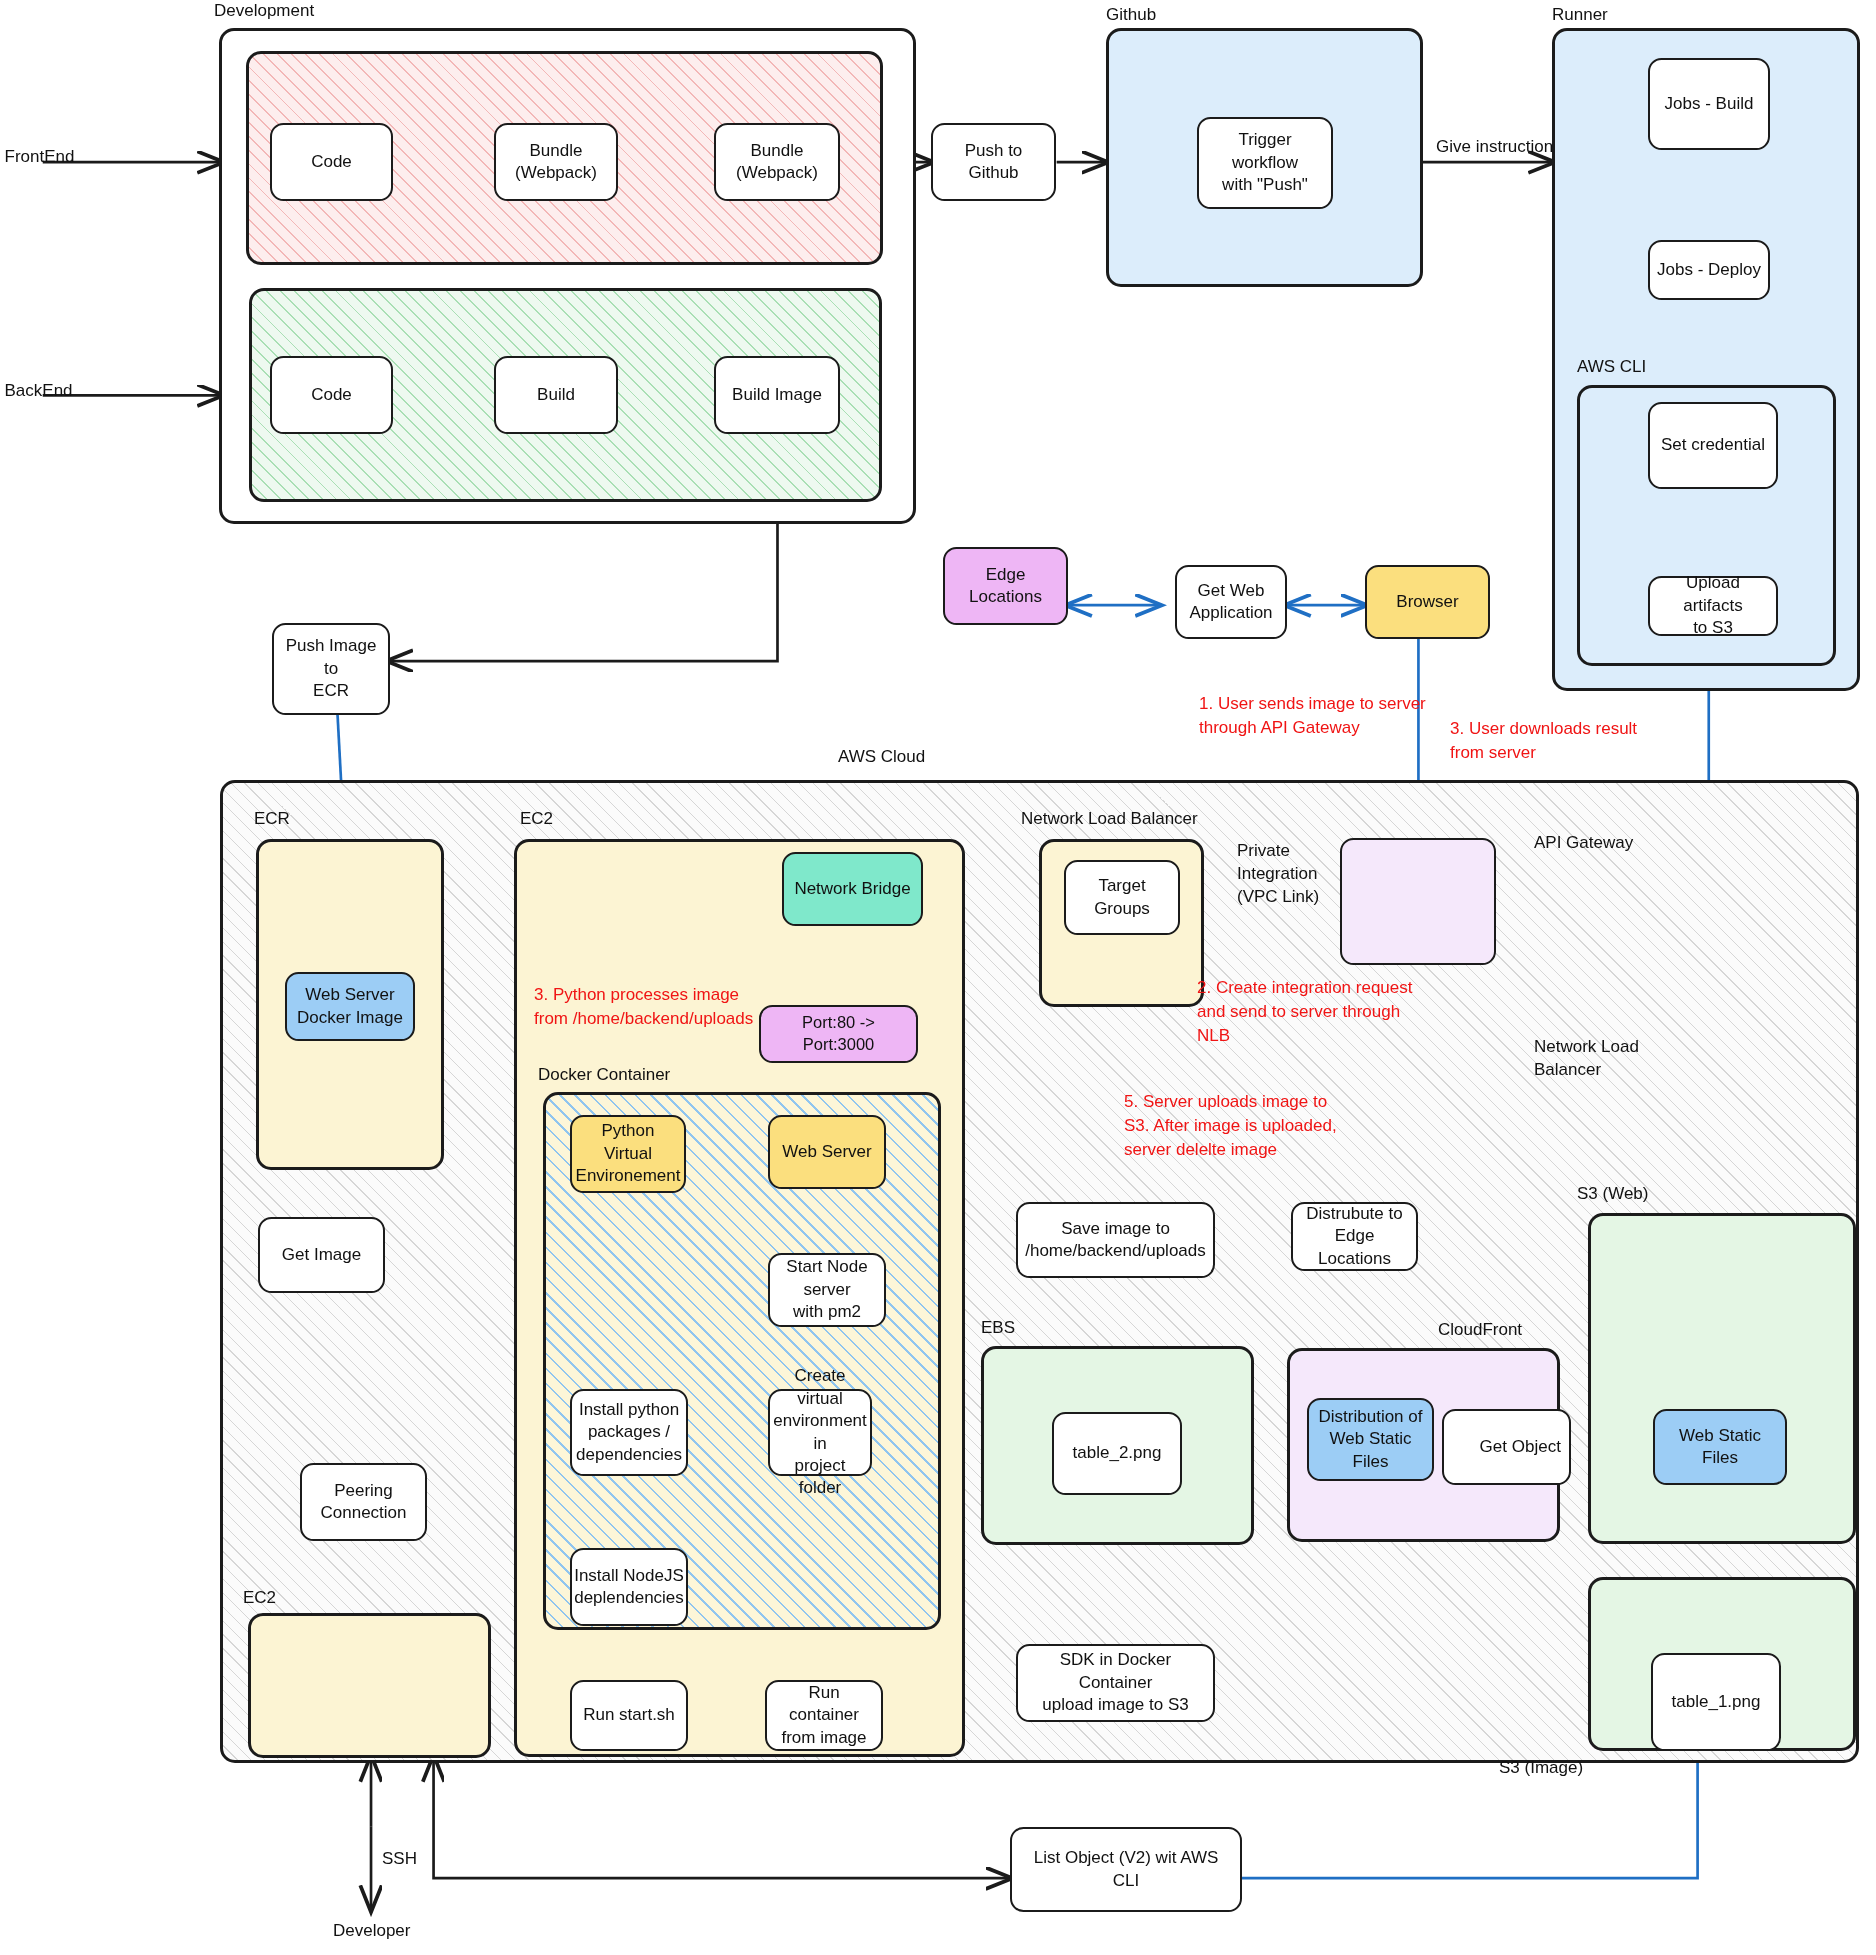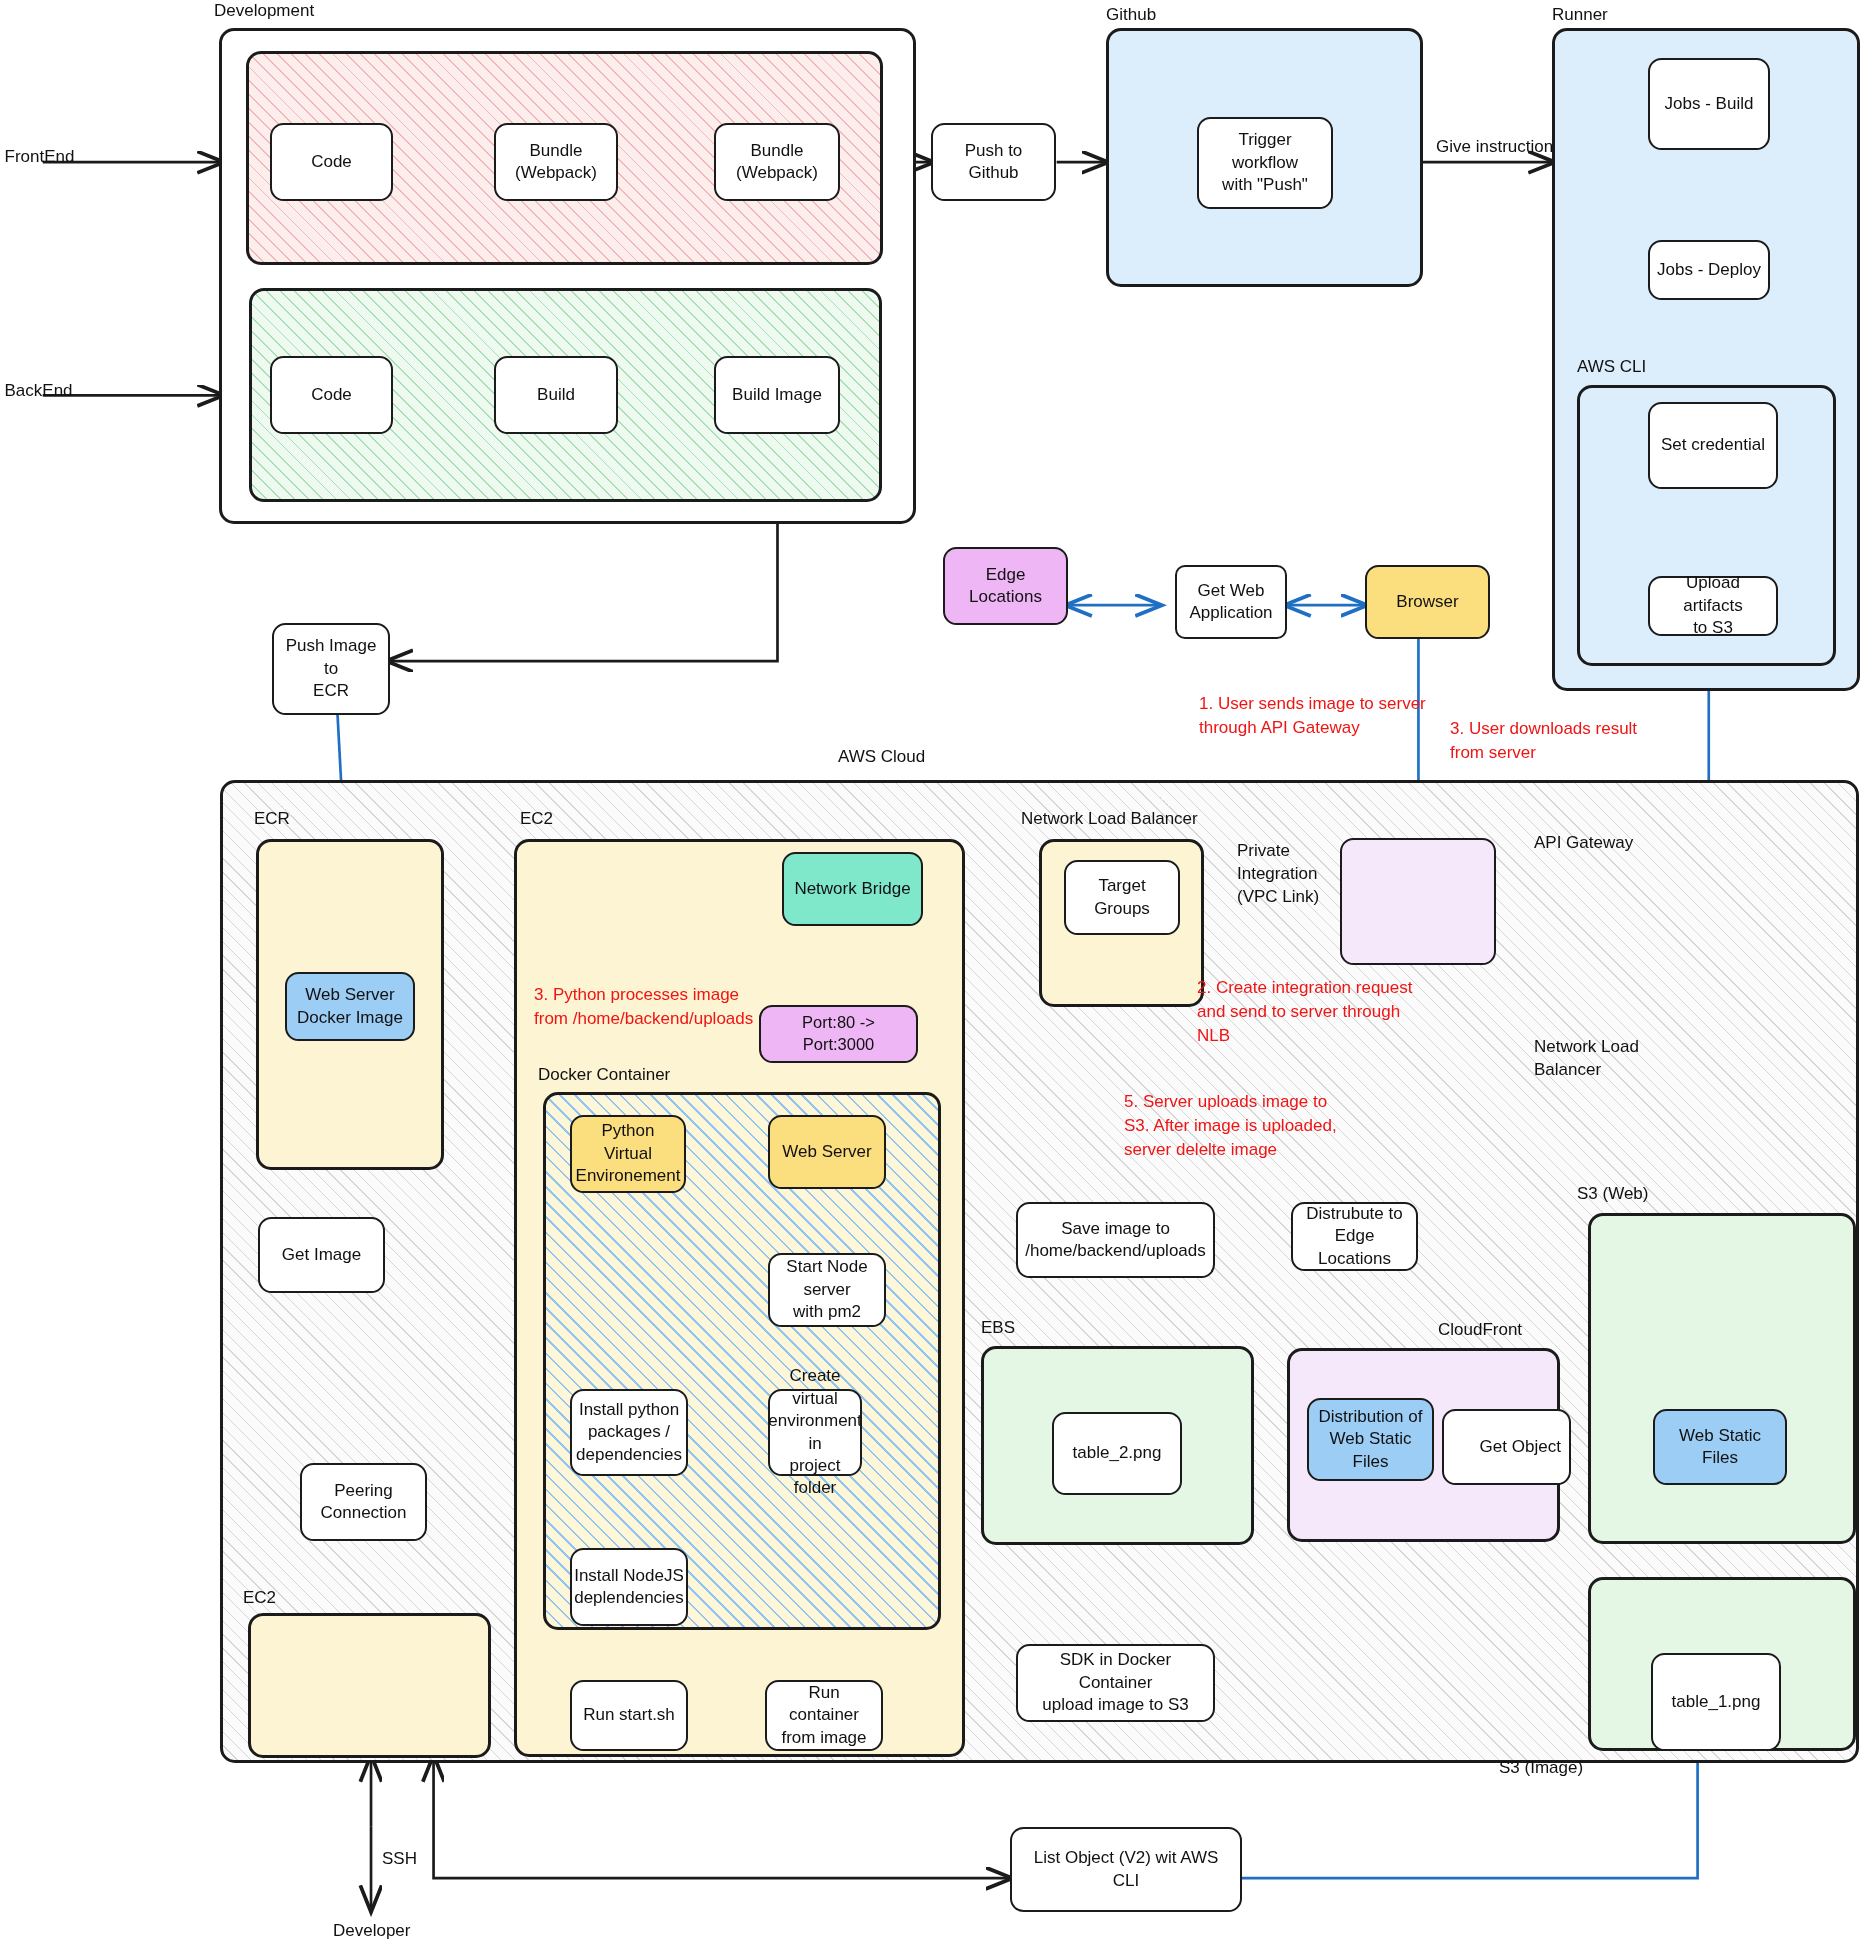--- a/index.html
+++ b/index.html
@@ -193,21 +193,21 @@
   <div class="node" style="left:1648px;top:58px;width:122px;height:92px;">Jobs - Build</div>
   <div class="node" style="left:1648px;top:240px;width:122px;height:60px;">Jobs - Deploy</div>
 
   <div class="grp-label" style="left:1577px;top:357px;">AWS CLI</div>
   <div class="group f-blue" style="left:1577px;top:385px;width:259px;height:281px;"></div>
   <div class="node" style="left:1648px;top:402px;width:130px;height:87px;">Set credential</div>
   <div class="node" style="left:1648px;top:576px;width:130px;height:60px;white-space:pre-line;">Upload artifacts
 to S3</div>
 
   <div class="node f-magenta" style="left:943px;top:547px;width:125px;height:78px;">Edge Locations</div>
-  <div class="node" style="left:1175px;top:565px;width:112px;height:74px;white-space:pre-line;border-radius:10px;">Get Web
+  <div class="node" style="left:1175px;top:565px;width:112px;height:74px;white-space:pre-line;">Get Web
 Application</div>
   <div class="node f-yellow2" style="left:1365px;top:565px;width:125px;height:74px;">Browser</div>
 
   <div class="note" style="left:1199px;top:692px;">1. User sends image to server
 through API Gateway</div>
   <div class="note" style="left:1450px;top:717px;">3. User downloads result
 from server</div>
 
   <div class="node" style="left:272px;top:623px;width:118px;height:92px;white-space:pre-line;">Push Image to
 ECR</div>
@@ -239,21 +239,21 @@
   <div class="group h-blueyellow" style="left:543px;top:1092px;width:398px;height:538px;"></div>
 
   <div class="node f-yellow2" style="left:570px;top:1115px;width:116px;height:78px;white-space:pre-line;">Python Virtual
 Environement</div>
   <div class="node f-yellow2" style="left:768px;top:1115px;width:118px;height:74px;">Web Server</div>
   <div class="node" style="left:768px;top:1253px;width:118px;height:74px;white-space:pre-line;">Start Node server
 with pm2</div>
   <div class="node" style="left:570px;top:1389px;width:118px;height:87px;white-space:pre-line;">Install python
 packages /
 dependencies</div>
-  <div class="node" style="left:768px;top:1389px;width:94px;height:87px;white-space:pre-line;">Create virtual
+  <div class="node" style="left:768px;top:1389px;width:104px;height:87px;white-space:pre-line;">Create virtual
 environment in
 project folder</div>
   <div class="node" style="left:570px;top:1548px;width:118px;height:78px;white-space:pre-line;">Install NodeJS
 deplendencies</div>
 
   <div class="node" style="left:570px;top:1680px;width:118px;height:71px;">Run start.sh</div>
   <div class="node" style="left:765px;top:1680px;width:118px;height:71px;white-space:pre-line;">Run container
 from image</div>
 
   <div class="grp-label" style="left:1021px;top:809px;">Network Load Balancer</div>

